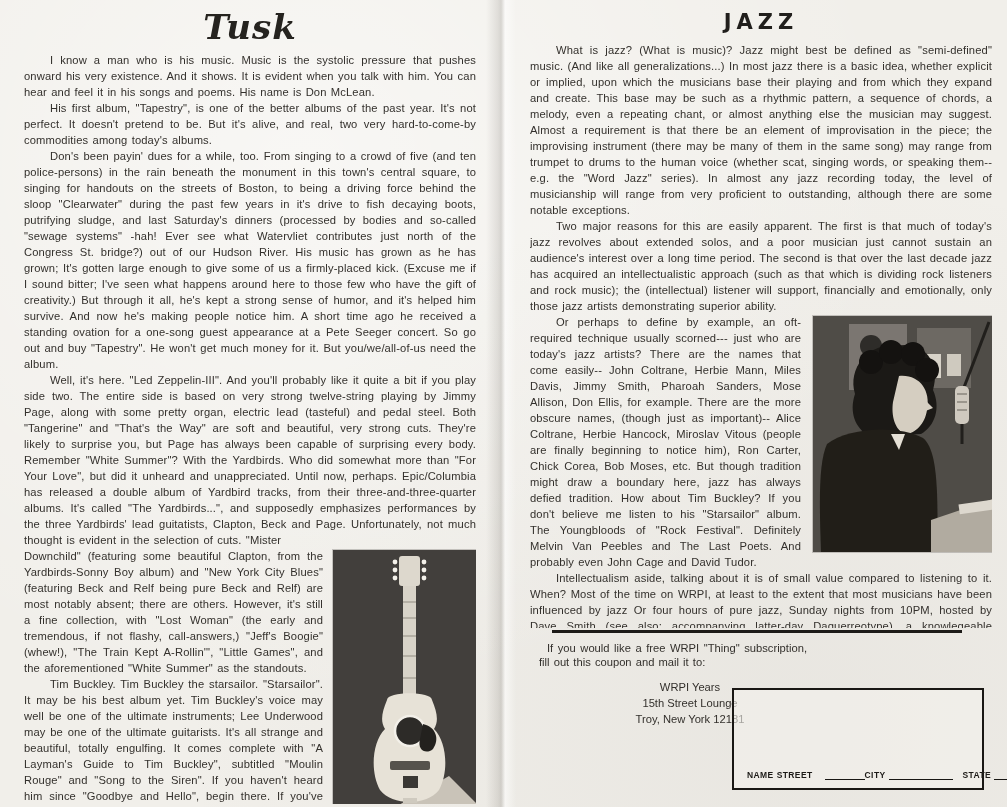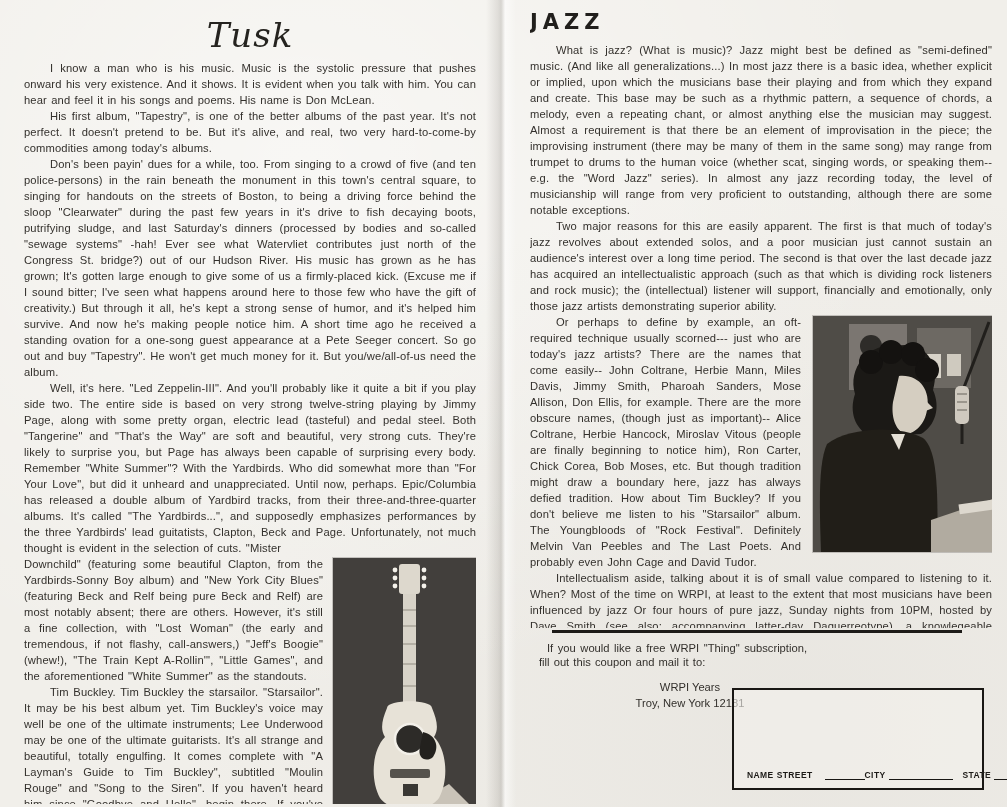--- a/index.html
+++ b/index.html
@@ -19,26 +19,26 @@
   .col { position:absolute; top:0; }
   .left-col  { left:24px;  top:2px; width:452px; height:802px; overflow:hidden; }
   .right-col { left:530px; top:6px; width:462px; height:622px; overflow:hidden; }
   .body-text p, .body-text .sig {
     margin:0; font-size:11.2px; line-height:16px; text-align:justify;
     word-spacing:.09em; letter-spacing:.012em;
   }
   .body-text p { text-indent:26px; }
   p.no-indent { text-indent:0; }
   .title-tusk {
-    margin:14px 0 6px; text-align:center;
-    font-family:"DejaVu Serif", serif; font-style:italic; font-weight:normal;
+    margin:6px 0 6px; text-align:center;
+    font-family:"DejaVu Serif", serif; font-style:italic; font-weight:bold;
     font-size:34px; line-height:38px; letter-spacing:1px; color:#25231f;
   }
   .title-jazz {
-    margin:4px 0 8px; 
+    margin:4px 0 8px; text-align:center;
     font-family:"DejaVu Sans", sans-serif; font-weight:bold;
     font-size:21px; line-height:24px; letter-spacing:5px; color:#211f1c;
   }
   .photo { float:right; box-shadow:0 0 0 1px rgba(60,56,50,.25); }
   .guitar-photo { width:153px; height:263px; margin:2px -10px 4px 10px; }
   .radio-photo  { width:183px; height:236px; margin:2px -4px 6px 12px; }
   .photo svg { display:block; }
   .sig { text-indent:0 !important; margin-top:8px !important; width:300px; text-align:center !important; }
   .clear { clear:right; }
 
@@ -153,20 +153,21 @@
 
     <p class="clear">Intellectualism aside, talking about it is of small value compared to listening to it. When? Most of the time on WRPI, at least to the extent that most musicians have been influenced by jazz  Or four hours of pure jazz, Sunday nights from 10PM, hosted by Dave Smith (see also: accompanying latter-day Daguerreotype), a knowlegeable jazzman who's had the experience of playing the music.</p>
     <p>I began by trying to define jazz; now, after a page of attempts, I've reached the conclusion that there can be no real definition of it other than that which comes through listening to it. Listen.</p>
   </div>
 
   <div class="right-bottom">
     <hr class="rule">
     <p class="coupon-intro">If you would like a free WRPI "Thing" subscription, fill out this coupon and mail it to:</p>
     <div class="address">
       <div>WRPI Years</div>
+      <div>15th Street Lounge</div>
       <div>Troy, New York  12181</div>
     </div>
 
     <div class="coupon-box">
       <div class="c-row">
         <span class="c-label">NAME</span>
         <span class="c-line grow"></span>
       </div>
       <div class="c-row">
         <span class="c-label">STREET</span>

